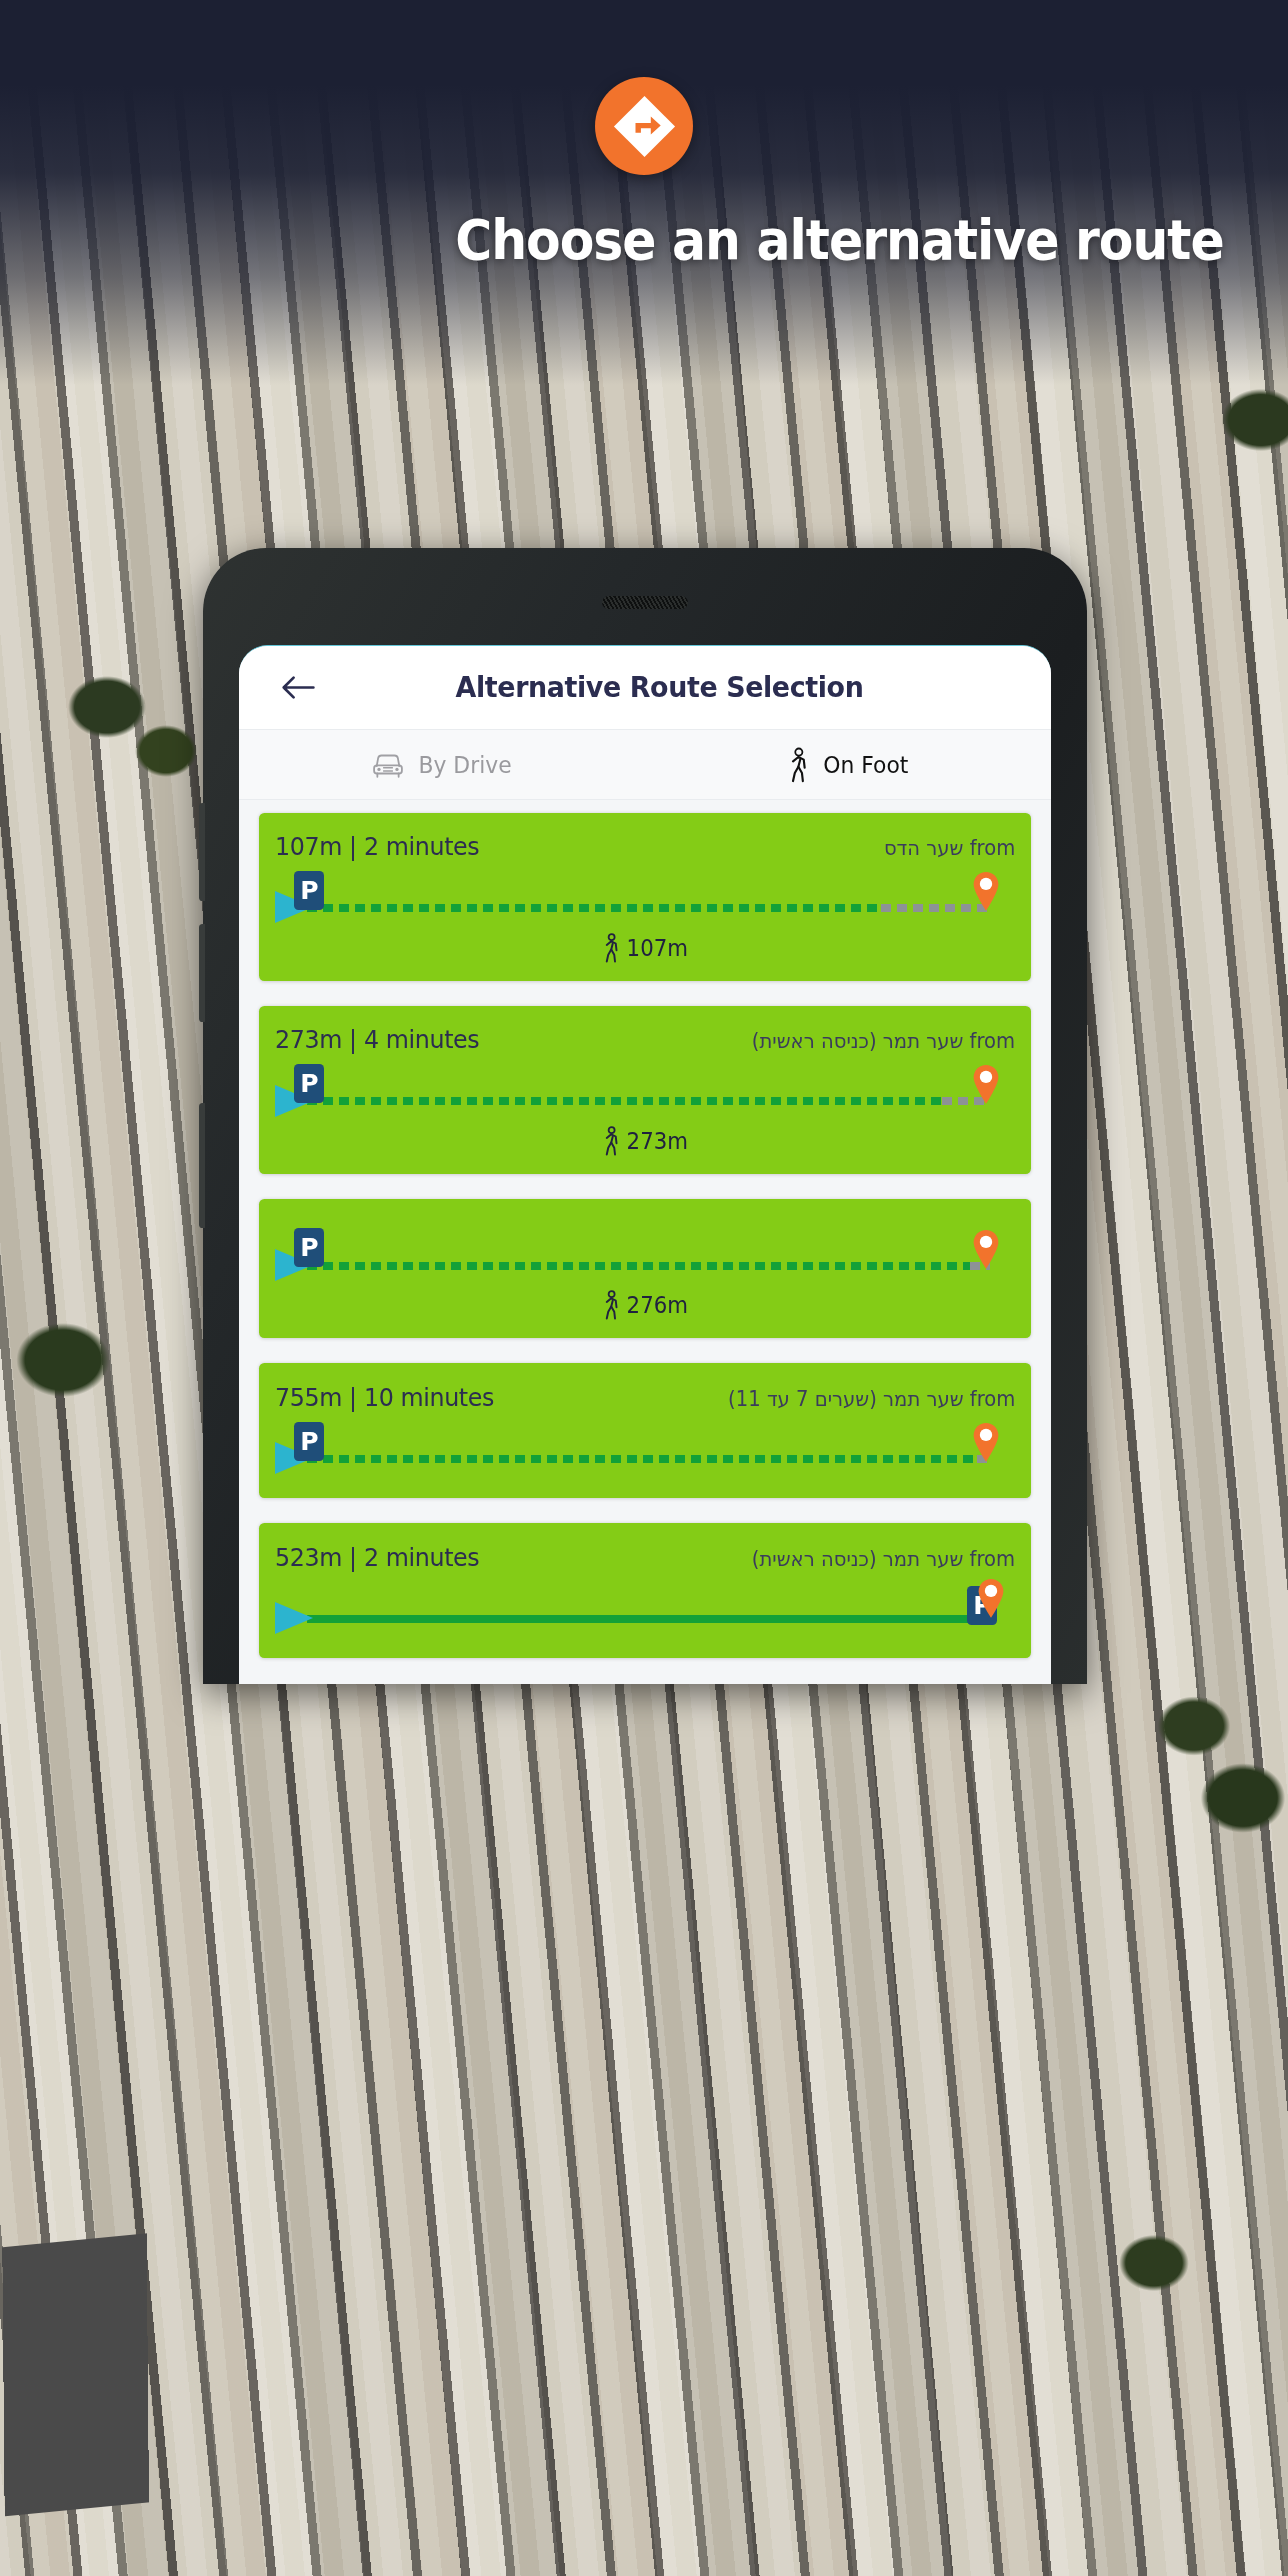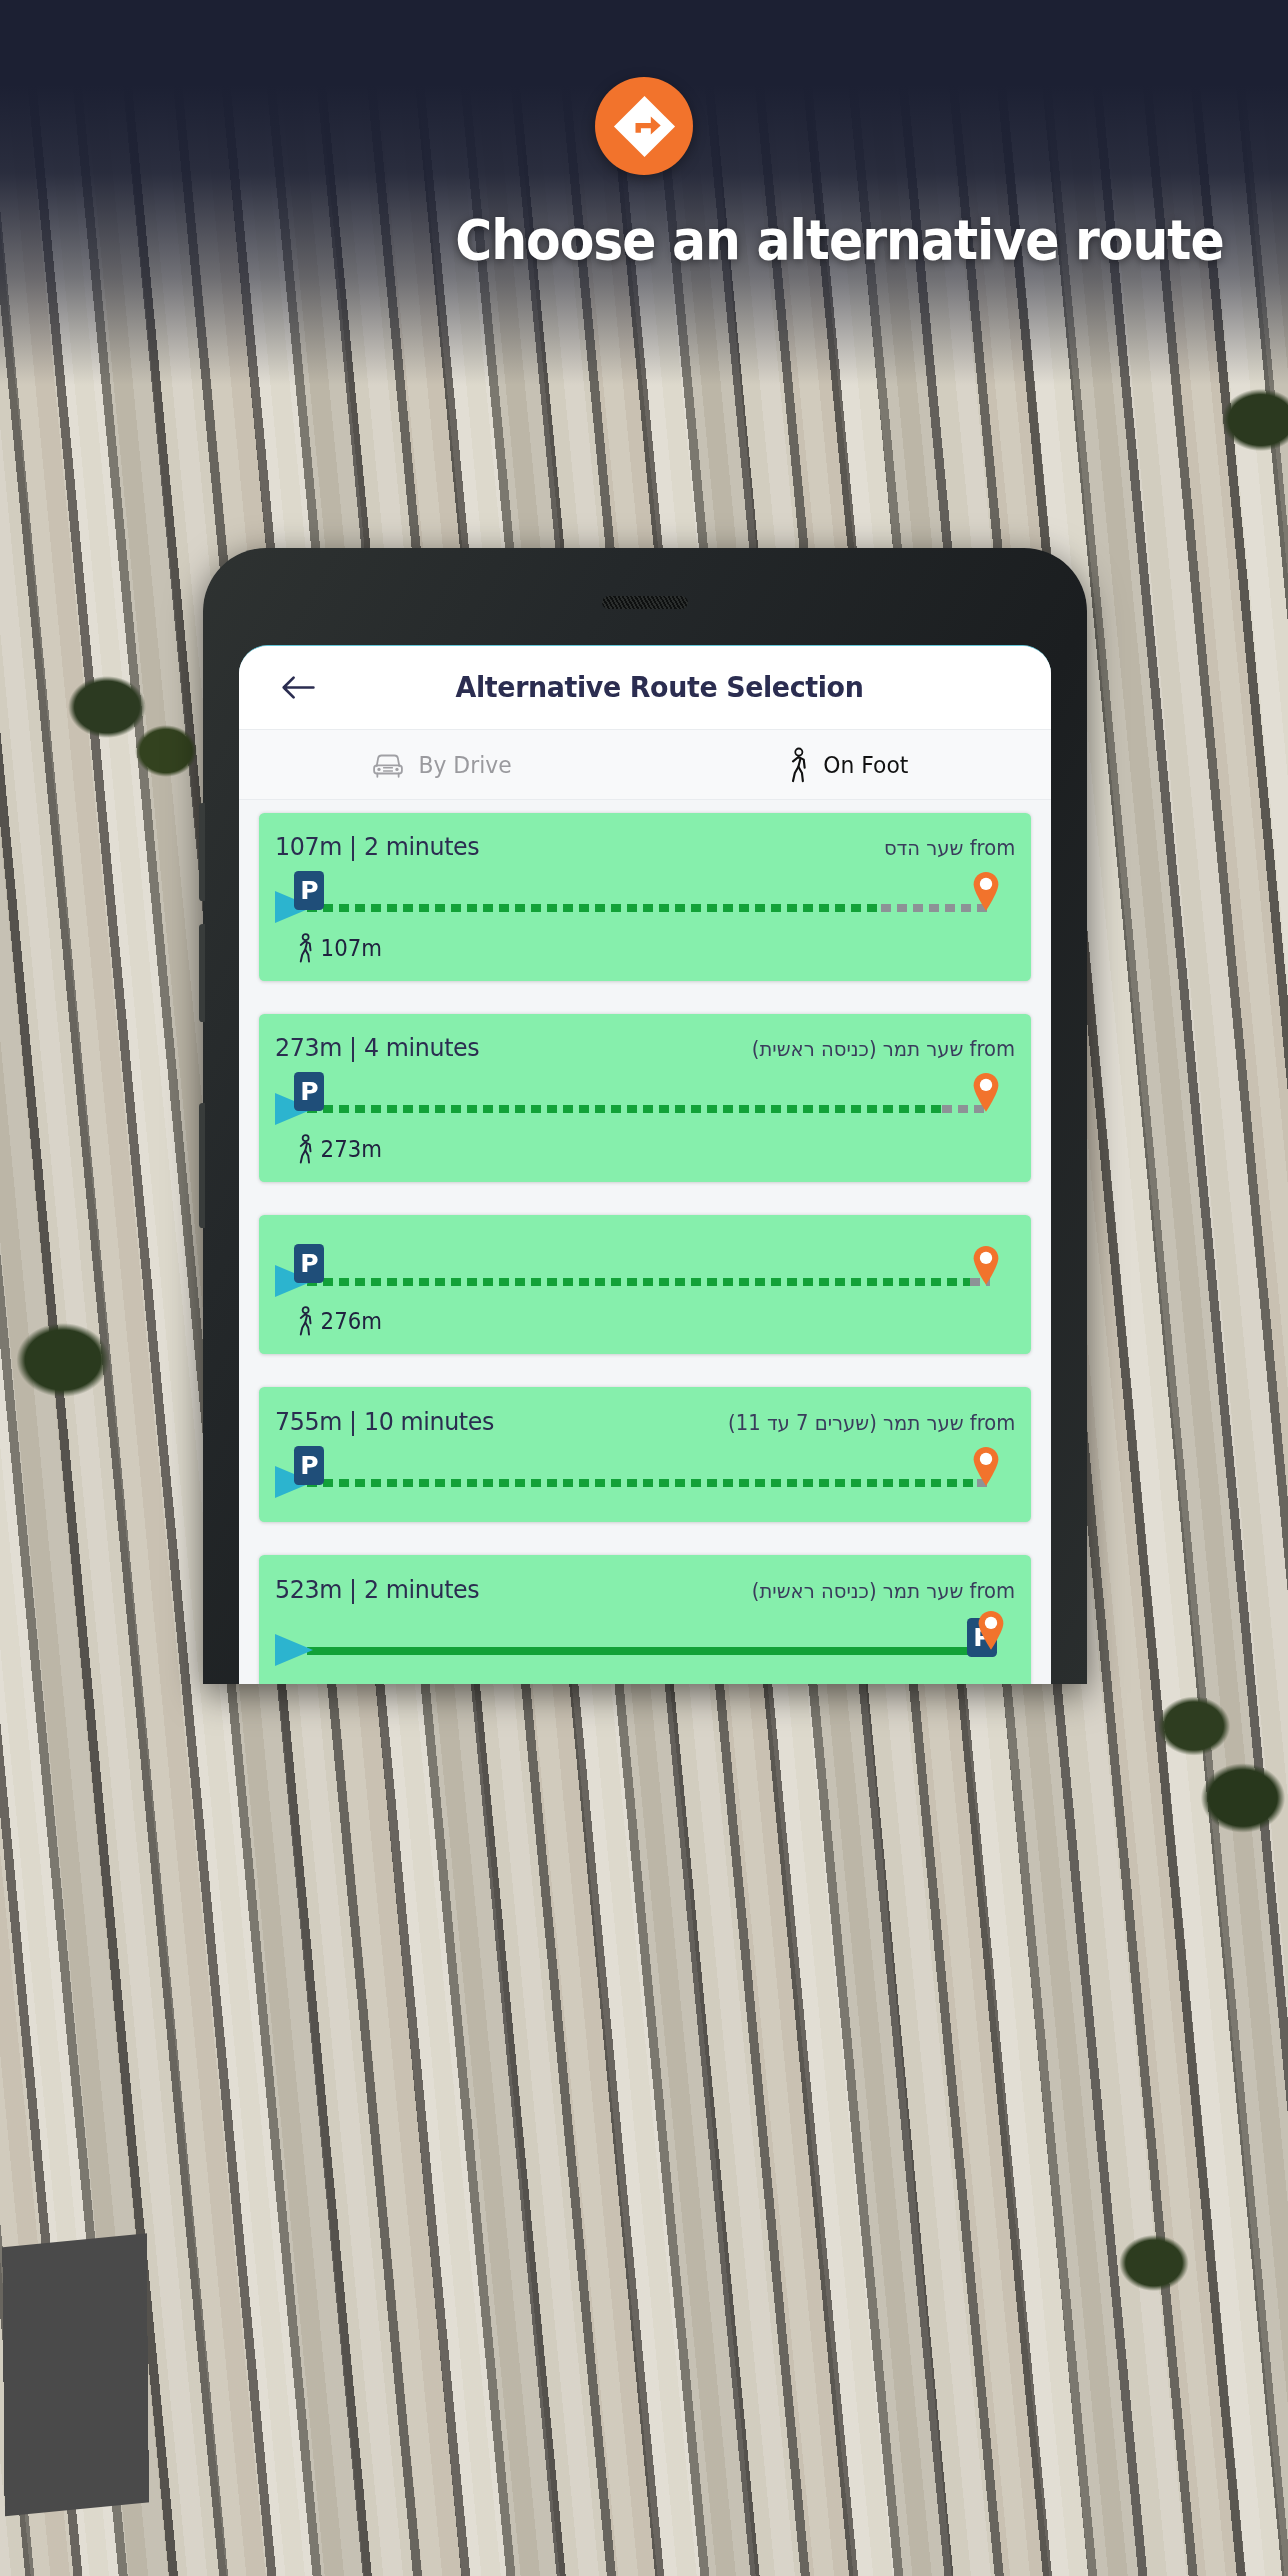--- a/index.html
+++ b/index.html
@@ -154,24 +154,24 @@
     flex: 1; display: flex; align-items: center; justify-content: center;
     gap: 10.7px; cursor: pointer;
   }
   .tab-label { font-size: 23px; font-family: "DejaVu Sans", sans-serif; transform: scaleX(0.95); }
   .tab.inactive .tab-label { color: #9a9a9e; }
   .tab.active .tab-label { color: #111111; }
 
   
   #routes { padding: 12.5px 19.7px 0; }
   .route-card {
-    background: #86efac;
+    background: #84cc16;
     border-radius: 5.4px;
     box-shadow: 0 0.9px 3.6px rgba(0,0,0,0.16);
-    margin-bottom: 33px;
+    margin-bottom: 25px;
     padding: 19.7px 16px 18px;
     cursor: pointer;
   }
   .card-top {
     display: flex; align-items: baseline; justify-content: space-between;
     margin-bottom: 5.4px;
   }
   .card-dist {
     font-family: "DejaVu Sans", sans-serif;
     font-size: 25px; color: #2b2d50; letter-spacing: -0.4px;
@@ -211,21 +211,21 @@
     color: #ffffff; font-family: "DejaVu Sans", sans-serif;
     font-weight: 700; font-size: 25px;
     display: flex; align-items: center; justify-content: center;
     line-height: 1;
   }
   .rg-pin { position: absolute; top: -7.2px; }
   .rg-pin.right { right: 14.3px; }
   .rg-park.right { left: auto; right: 18px; top: -1.8px; }
 
   .route-legend {
-    display: flex; align-items: center; justify-content: flex-start;
+    display: flex; align-items: center; justify-content: center;
     margin-top: 3.6px; padding-left: 19.7px; padding-right: 19.7px;
   }
   .legend-item { display: flex; align-items: center; gap: 3.6px; }
   .legend-text {
     font-family: "DejaVu Sans", sans-serif;
     font-size: 22.4px; color: #20223f; transform: scaleX(0.95);
   }
 </style>
 </head>
 <body>

